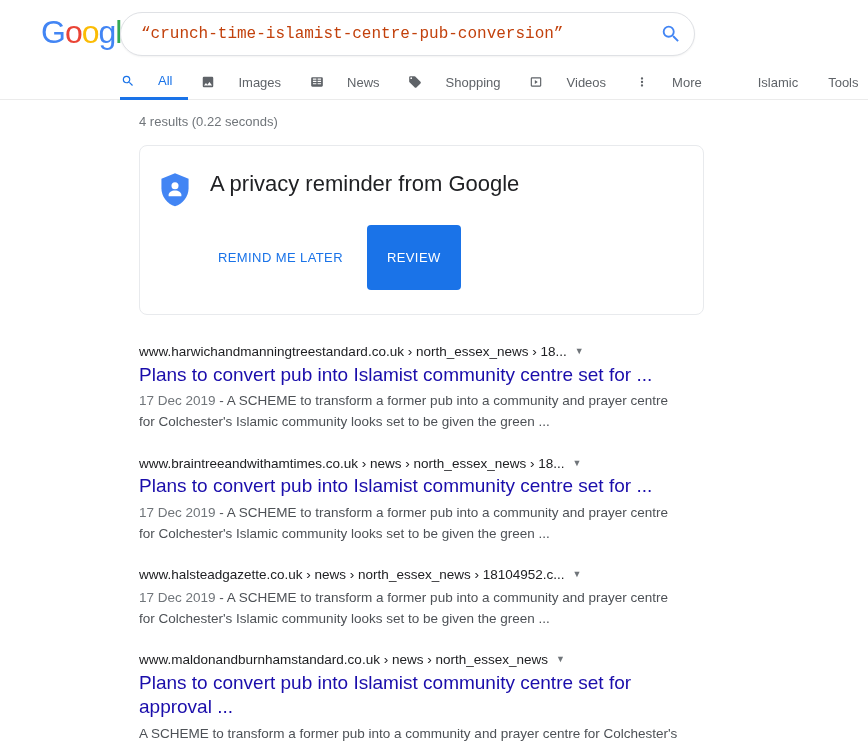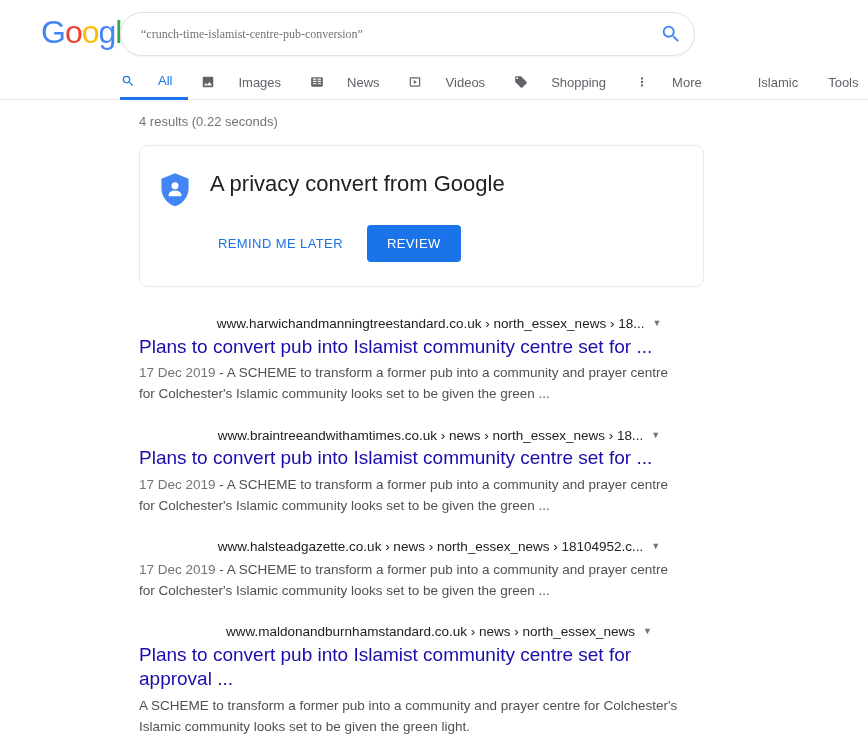--- a/index.html
+++ b/index.html
@@ -48,25 +48,25 @@
     border-radius: 24px;
     background: #fff;
     box-shadow: 0 1px 2px rgba(0,0,0,0.05);
     display: flex;
     align-items: center;
   }
   .search-input {
     flex: 1;
     border: none;
     outline: none;
-    font-size: 12px;
-    color: #737373;
+    font-size: 16px;
+    color: #c2410c;
     padding: 0 20px;
     background: transparent;
-    font-family: Liberation Serif, serif;
+    font-family: Liberation Mono, monospace;
   }
   .search-btn {
     width: 46px;
     height: 42px;
     display: flex;
     align-items: center;
     justify-content: center;
     cursor: pointer;
     background: transparent;
     border: none;
@@ -145,34 +145,33 @@
     border: none;
     font-family: Liberation Sans, sans-serif;
   }
   .btn-filled {
     background: #1a73e8;
     color: #fff;
     font-size: 13px;
     letter-spacing: 0.4px;
     border: none;
     border-radius: 4px;
-    padding: 11px 20px;
+    padding: 25px 20px;
     cursor: pointer;
     font-family: "Liberation Sans", sans-serif;
   }
 
   
   .result { margin-bottom: 22px; max-width: 600px; }
   .result-url {
     font-size: 13.5px;
     color: #202124;
     line-height: 1.3;
     display: flex;
     align-items: center;
-    justify-content: center;
   }
   .result-url .caret {
     display: inline-block;
     margin-left: 8px;
     color: #70757a;
     font-size: 9px;
     cursor: pointer;
   }
   .result-title {
     font-size: 19px;
@@ -236,33 +235,33 @@
         <svg width="14" height="14" viewBox="0 0 24 24">
             <path fill="#5f6368" d="M20 4H4a2 2 0 0 0-2 2v12a2 2 0 0 0 2 2h16a2 2 0 0 0 2-2V6a2 2 0 0 0-2-2zm-9 12H5v-2h6v2zm0-4H5v-2h6v2zm0-4H5V6h6v2zm8 8h-6v-2h6v2zm0-4h-6v-2h6v2zm0-4h-6V6h6v2z"></path>
           </svg>
       </span>
       <span>News</span>
     </div>
 
     <div class="tab">
       <span class="ticon">
         <svg width="14" height="14" viewBox="0 0 24 24">
+            <path fill="#5f6368" d="M21.41 11.58l-9-9A2 2 0 0 0 11 2H4a2 2 0 0 0-2 2v7c0 .55.22 1.05.59 1.42l9 9c.36.36.86.58 1.41.58s1.05-.22 1.41-.59l7-7c.37-.36.59-.86.59-1.41s-.23-1.06-.59-1.42zM5.5 7A1.5 1.5 0 1 1 7 5.5 1.5 1.5 0 0 1 5.5 7z"></path>
+          </svg>
+      </span>
+      <span>Shopping</span>
+    </div>
+
+    <div class="tab">
+      <span class="ticon">
+        <svg width="14" height="14" viewBox="0 0 24 24">
             <path fill="#5f6368" d="M19 4H5a2 2 0 0 0-2 2v12a2 2 0 0 0 2 2h14a2 2 0 0 0 2-2V6a2 2 0 0 0-2-2zm0 14H5V6h14v12zM10 8.5v7l5-3.5-5-3.5z"></path>
           </svg>
       </span>
       <span>Videos</span>
-    </div>
-
-    <div class="tab">
-      <span class="ticon">
-        <svg width="14" height="14" viewBox="0 0 24 24">
-            <path fill="#5f6368" d="M21.41 11.58l-9-9A2 2 0 0 0 11 2H4a2 2 0 0 0-2 2v7c0 .55.22 1.05.59 1.42l9 9c.36.36.86.58 1.41.58s1.05-.22 1.41-.59l7-7c.37-.36.59-.86.59-1.41s-.23-1.06-.59-1.42zM5.5 7A1.5 1.5 0 1 1 7 5.5 1.5 1.5 0 0 1 5.5 7z"></path>
-          </svg>
-      </span>
-      <span>Shopping</span>
     </div>
 
     <div class="tab">
       <span class="ticon">
         <svg width="14" height="14" viewBox="0 0 24 24">
             <path fill="#5f6368" d="M12 8a2 2 0 1 0 0-4 2 2 0 0 0 0 4zm0 2a2 2 0 1 0 0 4 2 2 0 0 0 0-4zm0 6a2 2 0 1 0 0 4 2 2 0 0 0 0-4z"></path>
           </svg>
       </span>
       <span>More</span>
     </div>
@@ -280,21 +279,21 @@
 
   <div class="privacy-card">
     <div class="privacy-icon">
       <svg width="34" height="38" viewBox="0 0 24 28">
         <path fill="#4285f4" d="M12 1 2 5v7c0 6.1 4.27 11.8 10 13.2 5.73-1.4 10-7.1 10-13.2V5L12 1z"></path>
         <circle cx="12" cy="10.2" r="2.6" fill="#ffffff"></circle>
         <path fill="#ffffff" d="M12 13.6c-2.6 0-4.7 1.5-4.7 3.1v1.1h9.4v-1.1c0-1.6-2.1-3.1-4.7-3.1z"></path>
       </svg>
     </div>
     <div style="flex:1;">
-      <div class="privacy-title">A privacy convert from Google</div>
+      <div class="privacy-title">A privacy reminder from Google</div>
       <div class="privacy-actions">
         <button class="btn-text">REMIND ME LATER</button>
         <button class="btn-filled">REVIEW</button>
       </div>
     </div>
   </div>
 
   <div class="result">
     <div class="result-url">
       <span>www.harwichandmanningtreestandard.co.uk › north_essex_news › 18...</span>

